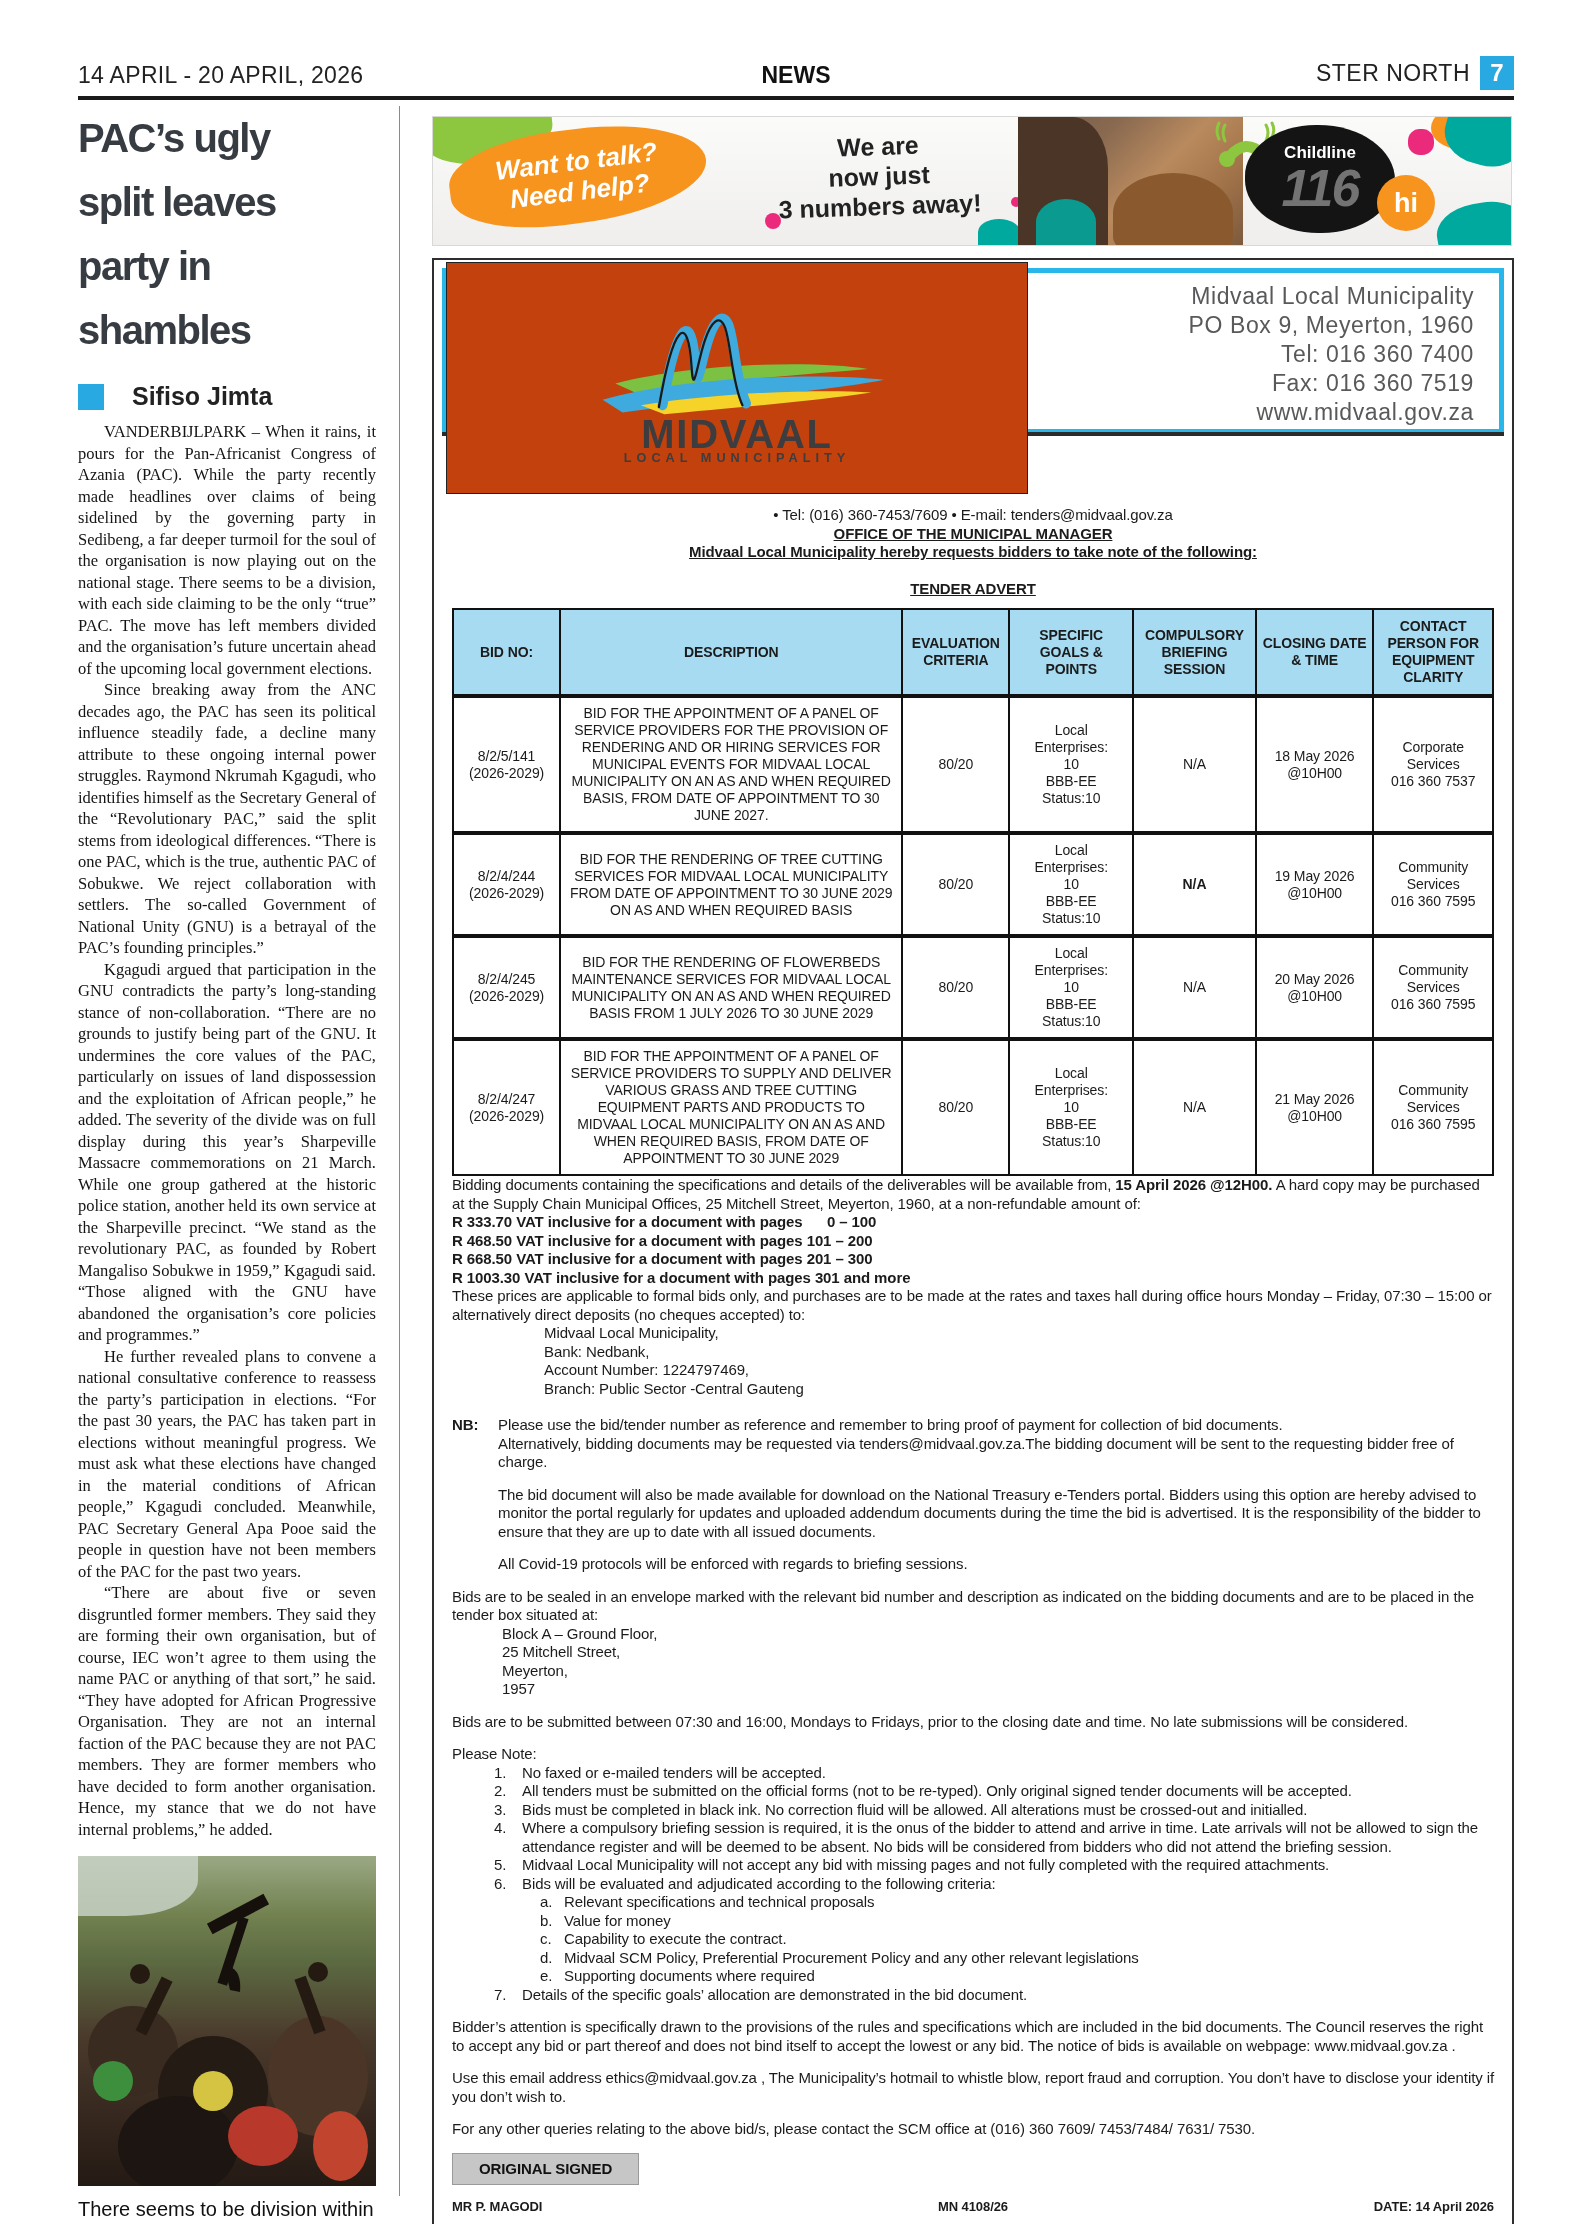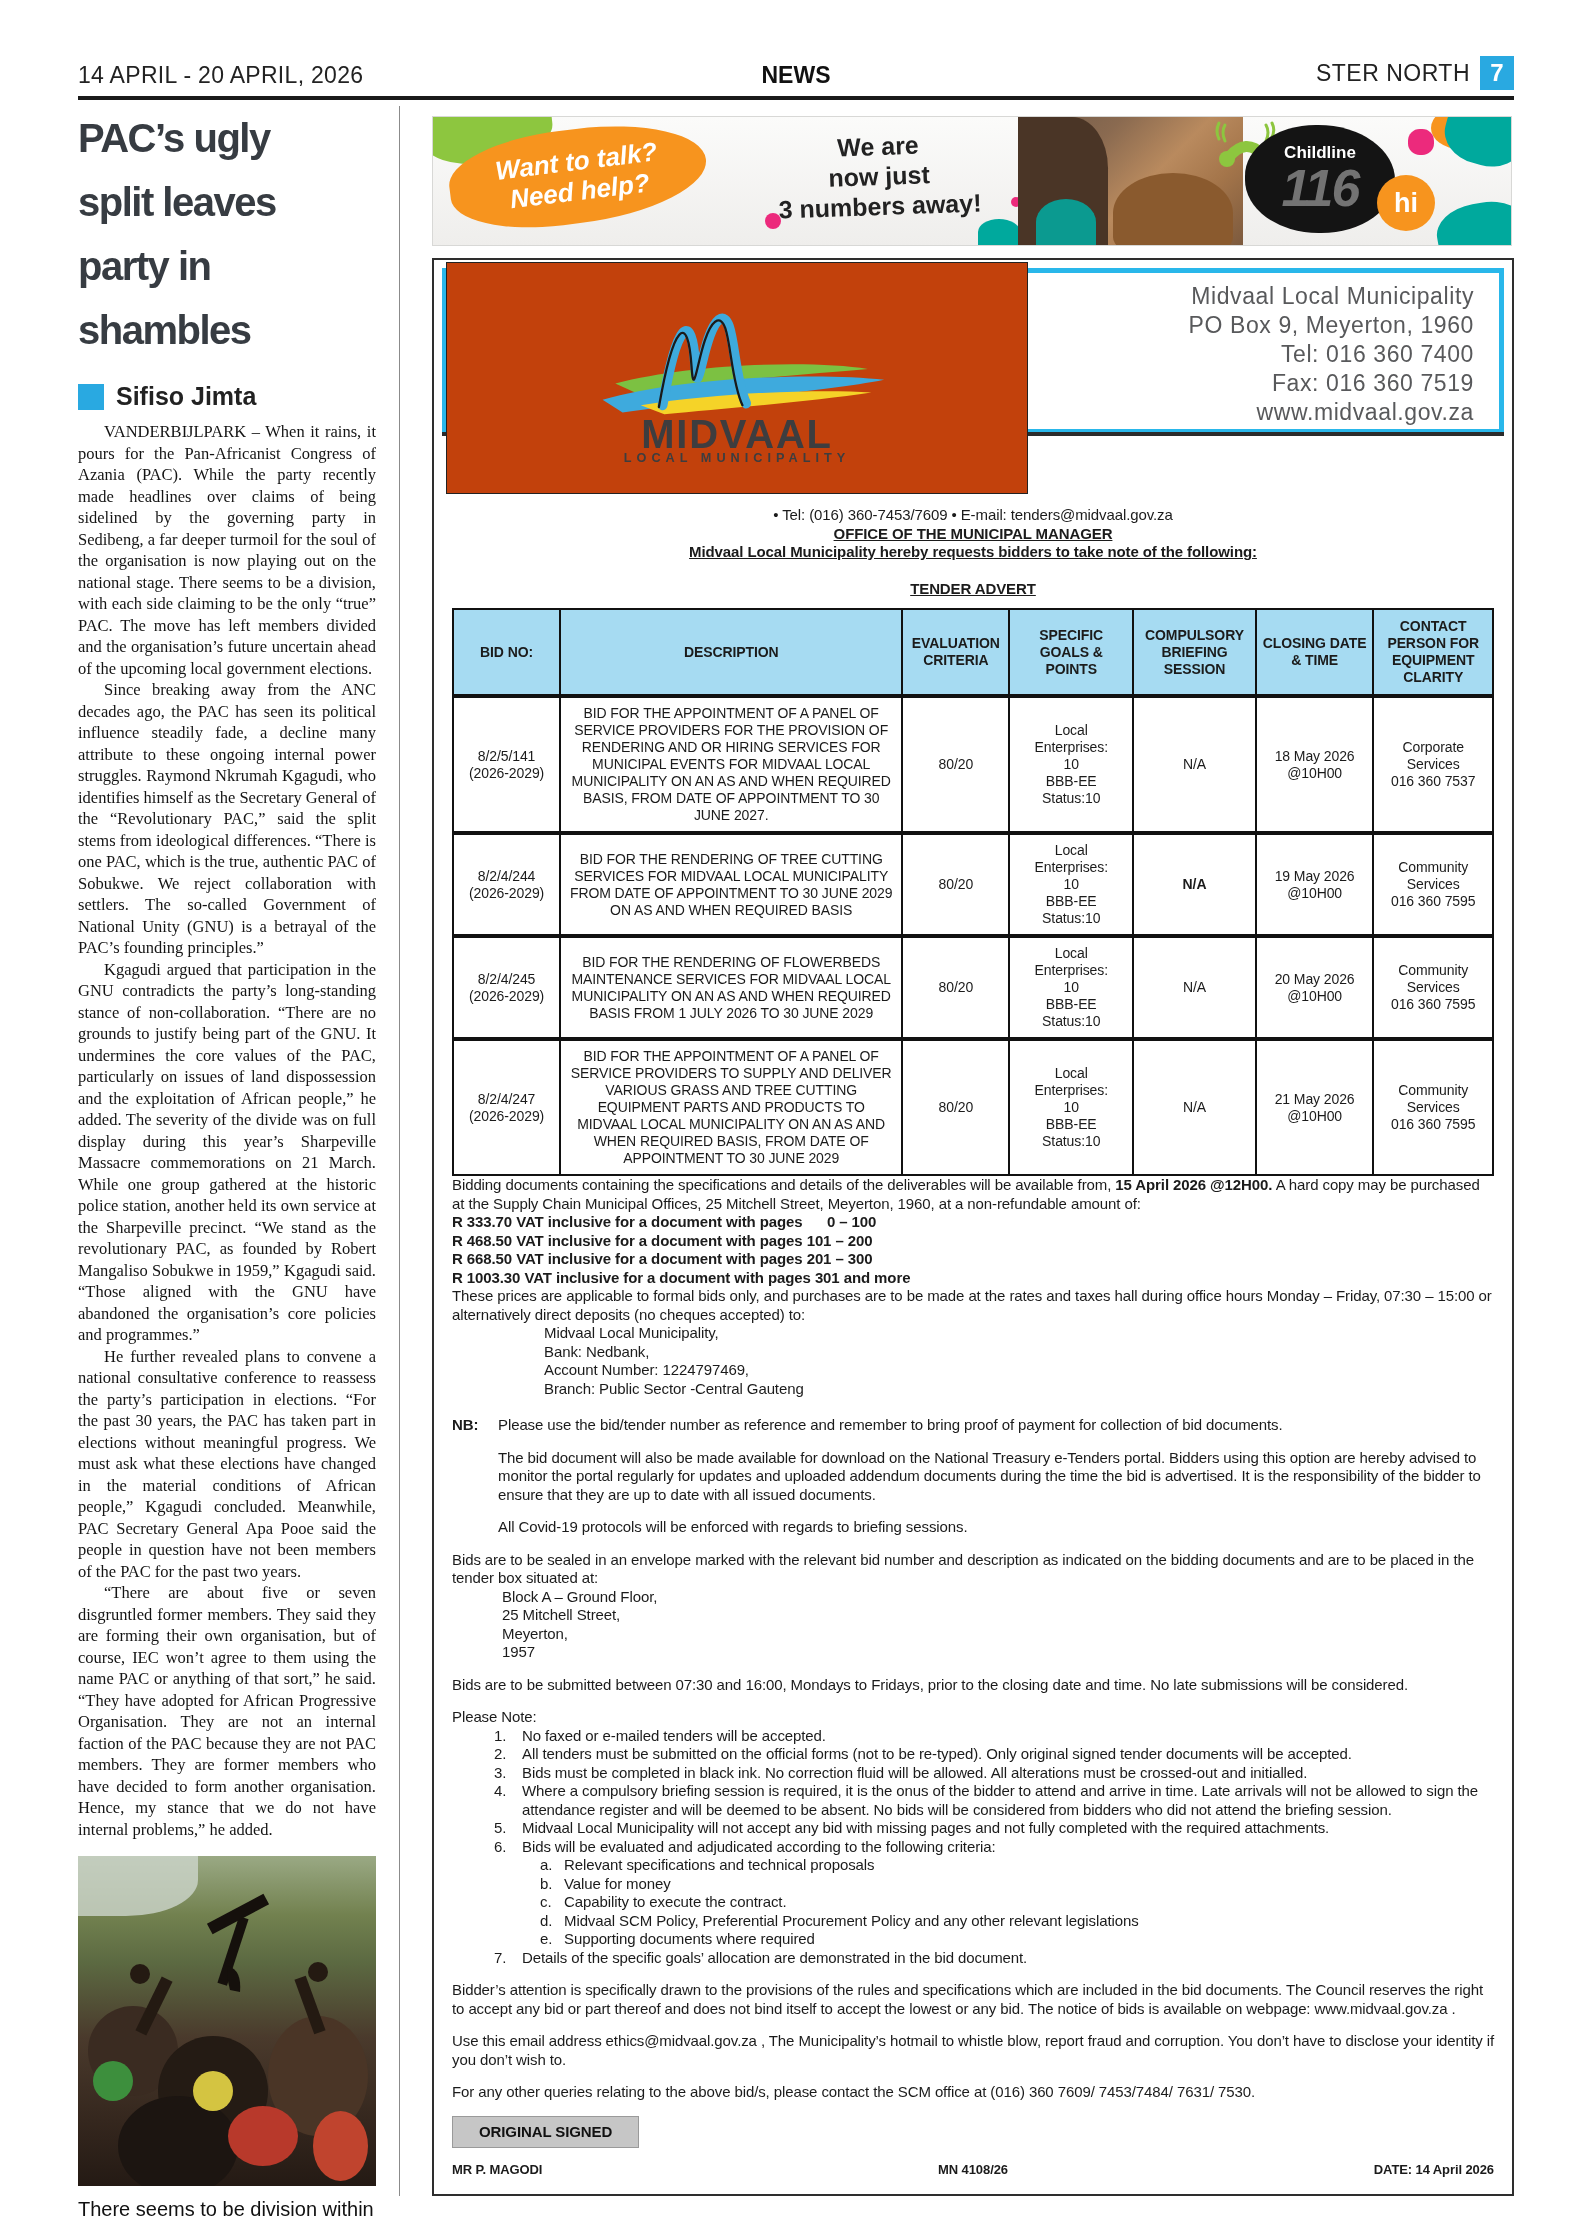--- a/index.html
+++ b/index.html
@@ -12,21 +12,21 @@
   .ph-section{position:absolute;left:50%;transform:translateX(-50%);top:6px;font-size:23px;font-weight:bold;color:#111;}
   .ph-right{position:absolute;right:0;top:0;display:flex;align-items:center;gap:10px;}
   .ph-mast{font-size:23px;color:#222;letter-spacing:0.5px;}
   .ph-badge{width:34px;height:34px;background:#29a9e1;color:#fff;font-weight:bold;font-size:24px;
             display:flex;align-items:center;justify-content:center;}
   .ph-rule{position:absolute;left:78px;right:58px;top:96px;height:4px;background:#1a1a1a;}
 
   
   .article{position:absolute;left:78px;top:106px;width:298px;}
   .headline{font-size:40px;line-height:64px;font-weight:bold;color:#373c42;letter-spacing:-1.5px;}
-  .byline{display:flex;align-items:center;gap:12px;margin-top:20px;margin-bottom:10px;}
+  .byline{display:flex;align-items:center;gap:28px;margin-top:20px;margin-bottom:10px;}
   .byline-sq{width:26px;height:26px;background:#29a9e1;}
   .byline-name{font-size:25px;font-weight:bold;color:#222;}
   .article p{font-family:"Liberation Serif",serif;font-size:16.5px;line-height:21.5px;
              text-align:justify;margin:0;text-indent:26px;color:#141414;}
   .article-photo{position:relative;margin-top:16px;width:298px;height:330px;overflow:hidden;
      background:linear-gradient(180deg,#9aa984 0%,#72814f 18%,#5c6a42 32%,#4a3a2c 55%,#35271e 80%,#241a14 100%);}
   .ap-sky{position:absolute;left:0;top:0;width:120px;height:60px;background:#cdd6cc;border-radius:0 0 60% 0;opacity:.8;}
   .ap-blob{position:absolute;border-radius:50%;}
   .photo-caption{margin-top:10px;font-size:20px;line-height:27px;color:#111;}
 
@@ -333,20 +333,21 @@
       <div>These prices are applicable to formal bids only, and purchases are to be made at the rates and taxes hall during office hours Monday – Friday, 07:30 – 15:00 or alternatively direct deposits (no cheques accepted) to:</div>
       <div class="indent-bank">Midvaal Local Municipality,</div>
       <div class="indent-bank">Bank: Nedbank,</div>
       <div class="indent-bank">Account Number: 1224797469,</div>
       <div class="indent-bank">Branch: Public Sector -Central Gauteng</div>
 
       <div class="nb-row gap18">
         <span class="nb-label">NB:</span>
         <span class="nb-text">Please use the bid/tender number as reference and remember to bring proof of payment for collection of bid documents.</span>
       </div>
+      <div class="nb-cont">Alternatively, bidding documents may be requested via tenders@midvaal.gov.za.The bidding document will be sent to the requesting bidder free of charge.</div>
       <div class="nb-cont gap14">The bid document will also be made available for download on the National Treasury e-Tenders portal. Bidders using this option are hereby advised to monitor the portal regularly for updates and uploaded addendum documents during the time the bid is advertised. It is the responsibility of the bidder to ensure that they are up to date with all issued documents.</div>
       <div class="nb-cont gap14">All Covid-19 protocols will be enforced with regards to briefing sessions.</div>
 
       <div class="gap14">Bids are to be sealed in an envelope marked with the relevant bid number and description as indicated on the bidding documents and are to be placed in the tender box situated at:</div>
       <div class="indent-addr">Block A – Ground Floor,</div>
       <div class="indent-addr">25 Mitchell Street,</div>
       <div class="indent-addr">Meyerton,</div>
       <div class="indent-addr">1957</div>
 
       <div class="gap14">Bids are to be submitted between 07:30 and 16:00, Mondays to Fridays, prior to the closing date and time. No late submissions will be considered.</div>

